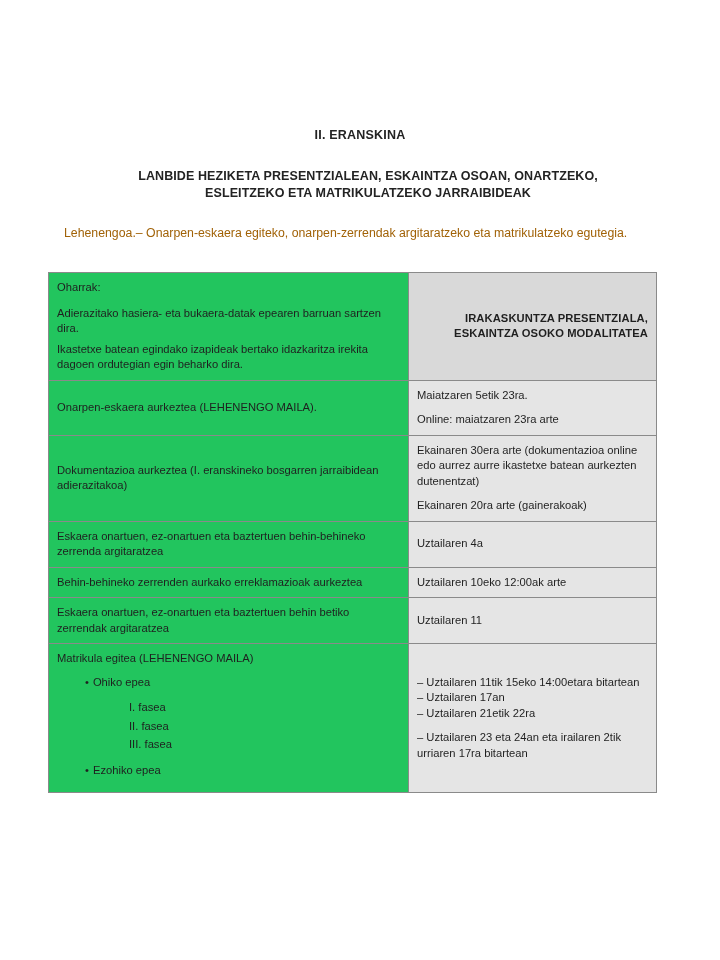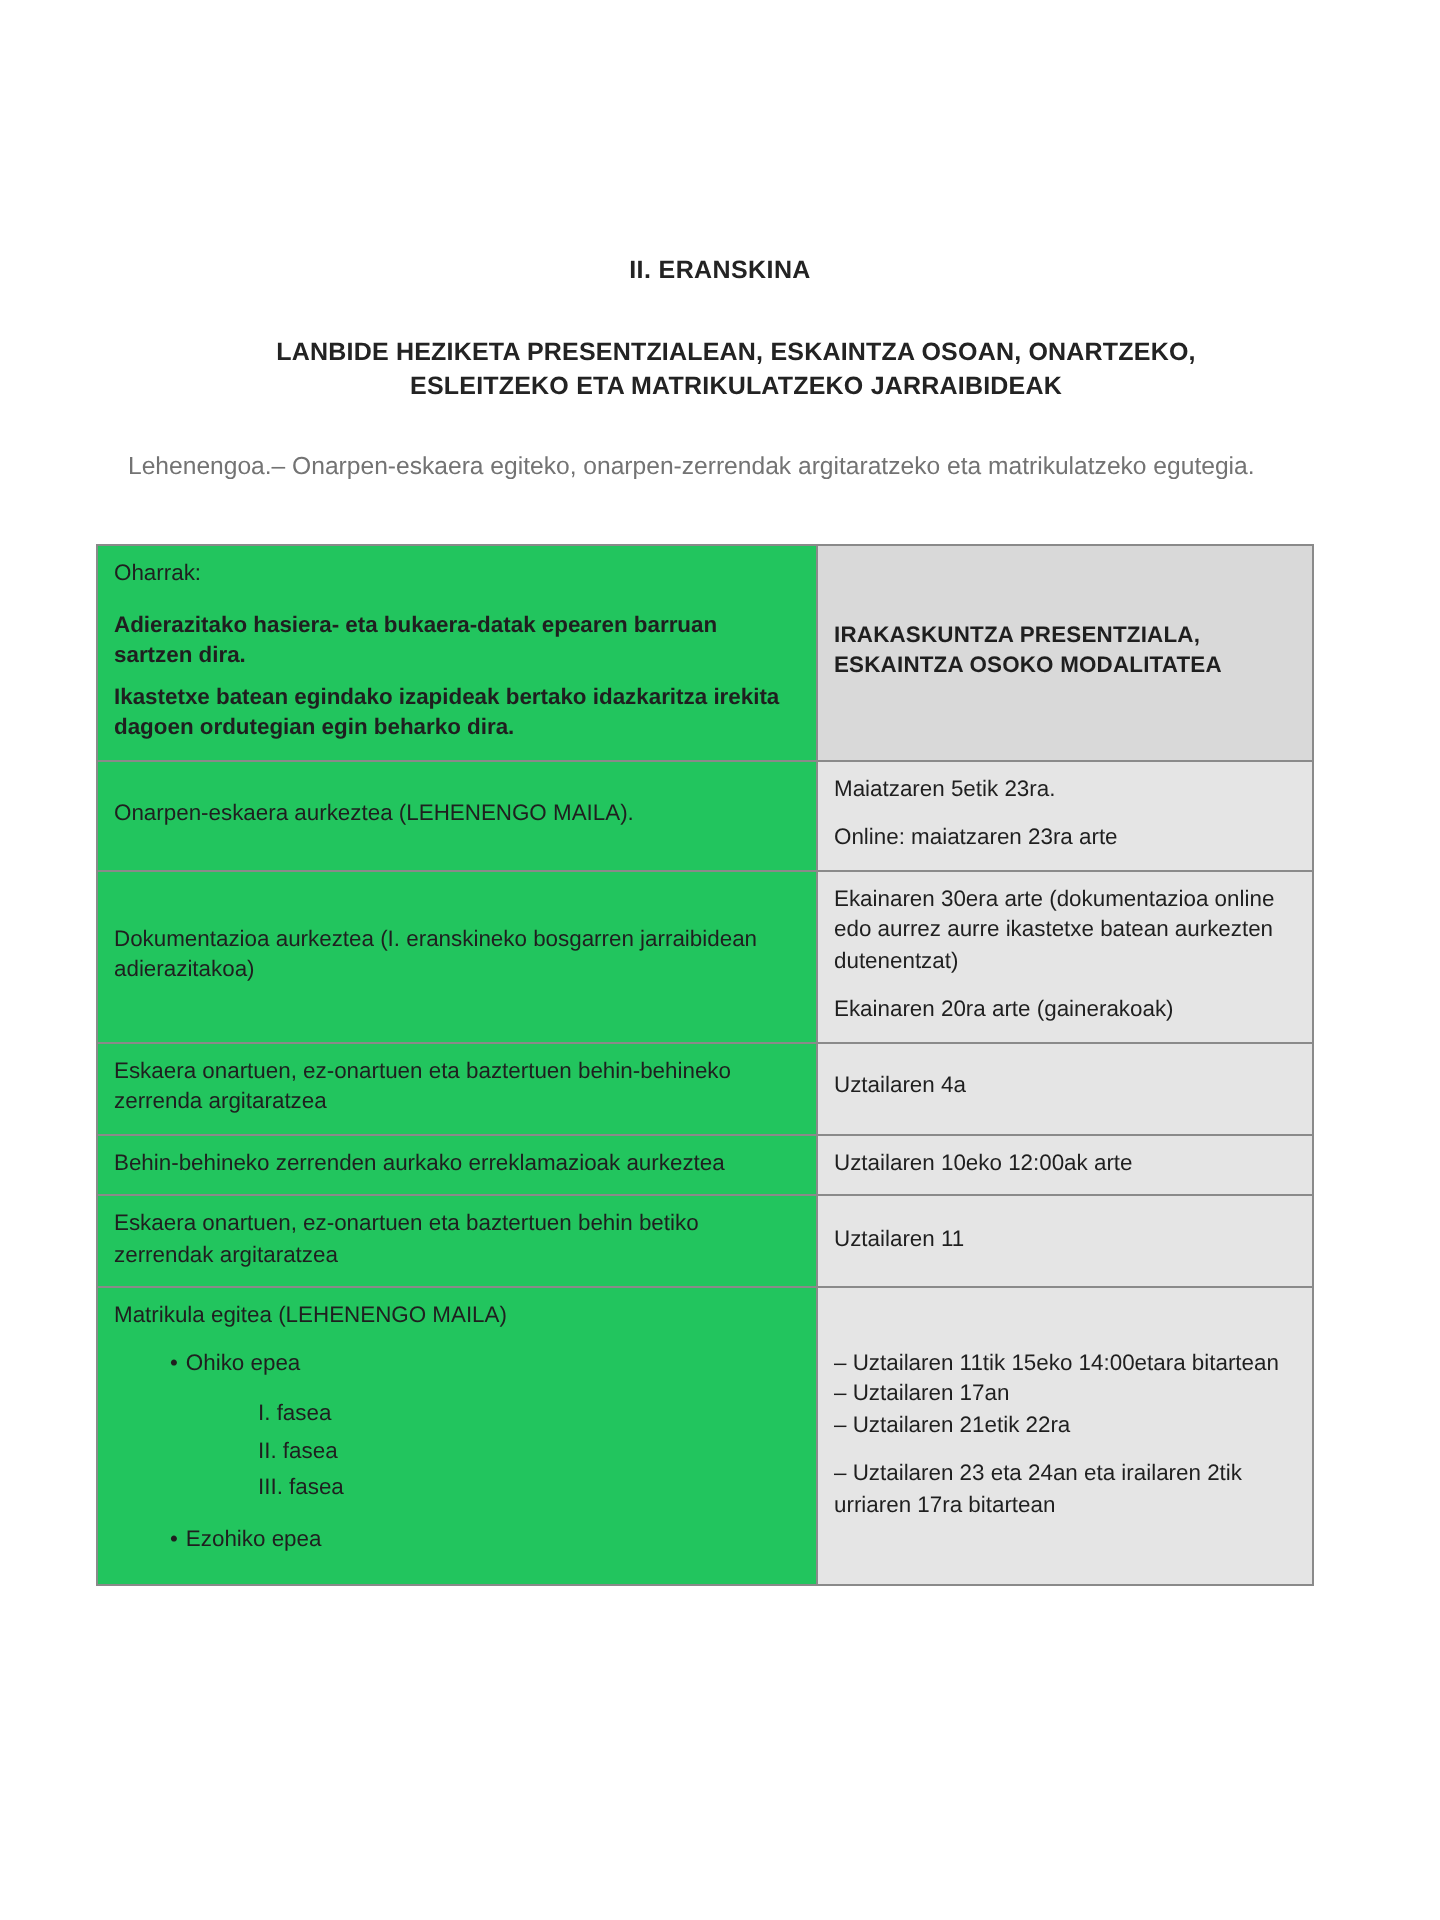--- a/index.html
+++ b/index.html
@@ -49,21 +49,21 @@
   .doc-subtitle .l2 { display: block; }
 
   .lead-paragraph {
     font-size: 12.3px;
     line-height: 19px;
     margin: 0;
     padding-top: 22px;
     padding-left: 48px;
     padding-right: 48px;
     text-indent: 16px;
-    color: #737373;
+    color: #a16207;
   }
 
   
   .table-wrap {
     padding-left: 48px;
     padding-right: 48px;
     padding-top: 29px;
   }
   table.schedule {
     width: 608px;
@@ -84,29 +84,29 @@
   }
   td.left-cell {
     background: #22c55e;
   }
   td.right-cell {
     background: #e5e5e5;
   }
   td.header-cell {
     background: #d9d9d9;
     font-weight: bold;
-    text-align: left;
+    text-align: right;
     font-size: 11.2px;
     line-height: 14px;
     letter-spacing: 0.1px;
   }
   td.header-cell .hl { display: block; }
 
   .notes-title { margin: 0 0 10px 0; }
-  .note-line { margin: 0 0 5px 0; font-weight: bold; }
+  .note-line { margin: 0 0 5px 0; }
   .note-line:last-child { margin-bottom: 0; }
 
   .cell-p { margin: 0; }
   .cell-p + .cell-p { margin-top: 9px; }
 
   
   .matricula-head { margin: 0 0 8px 0; }
   .lvl1 {
     margin: 0 0 7px 0;
     padding-left: 28px;

